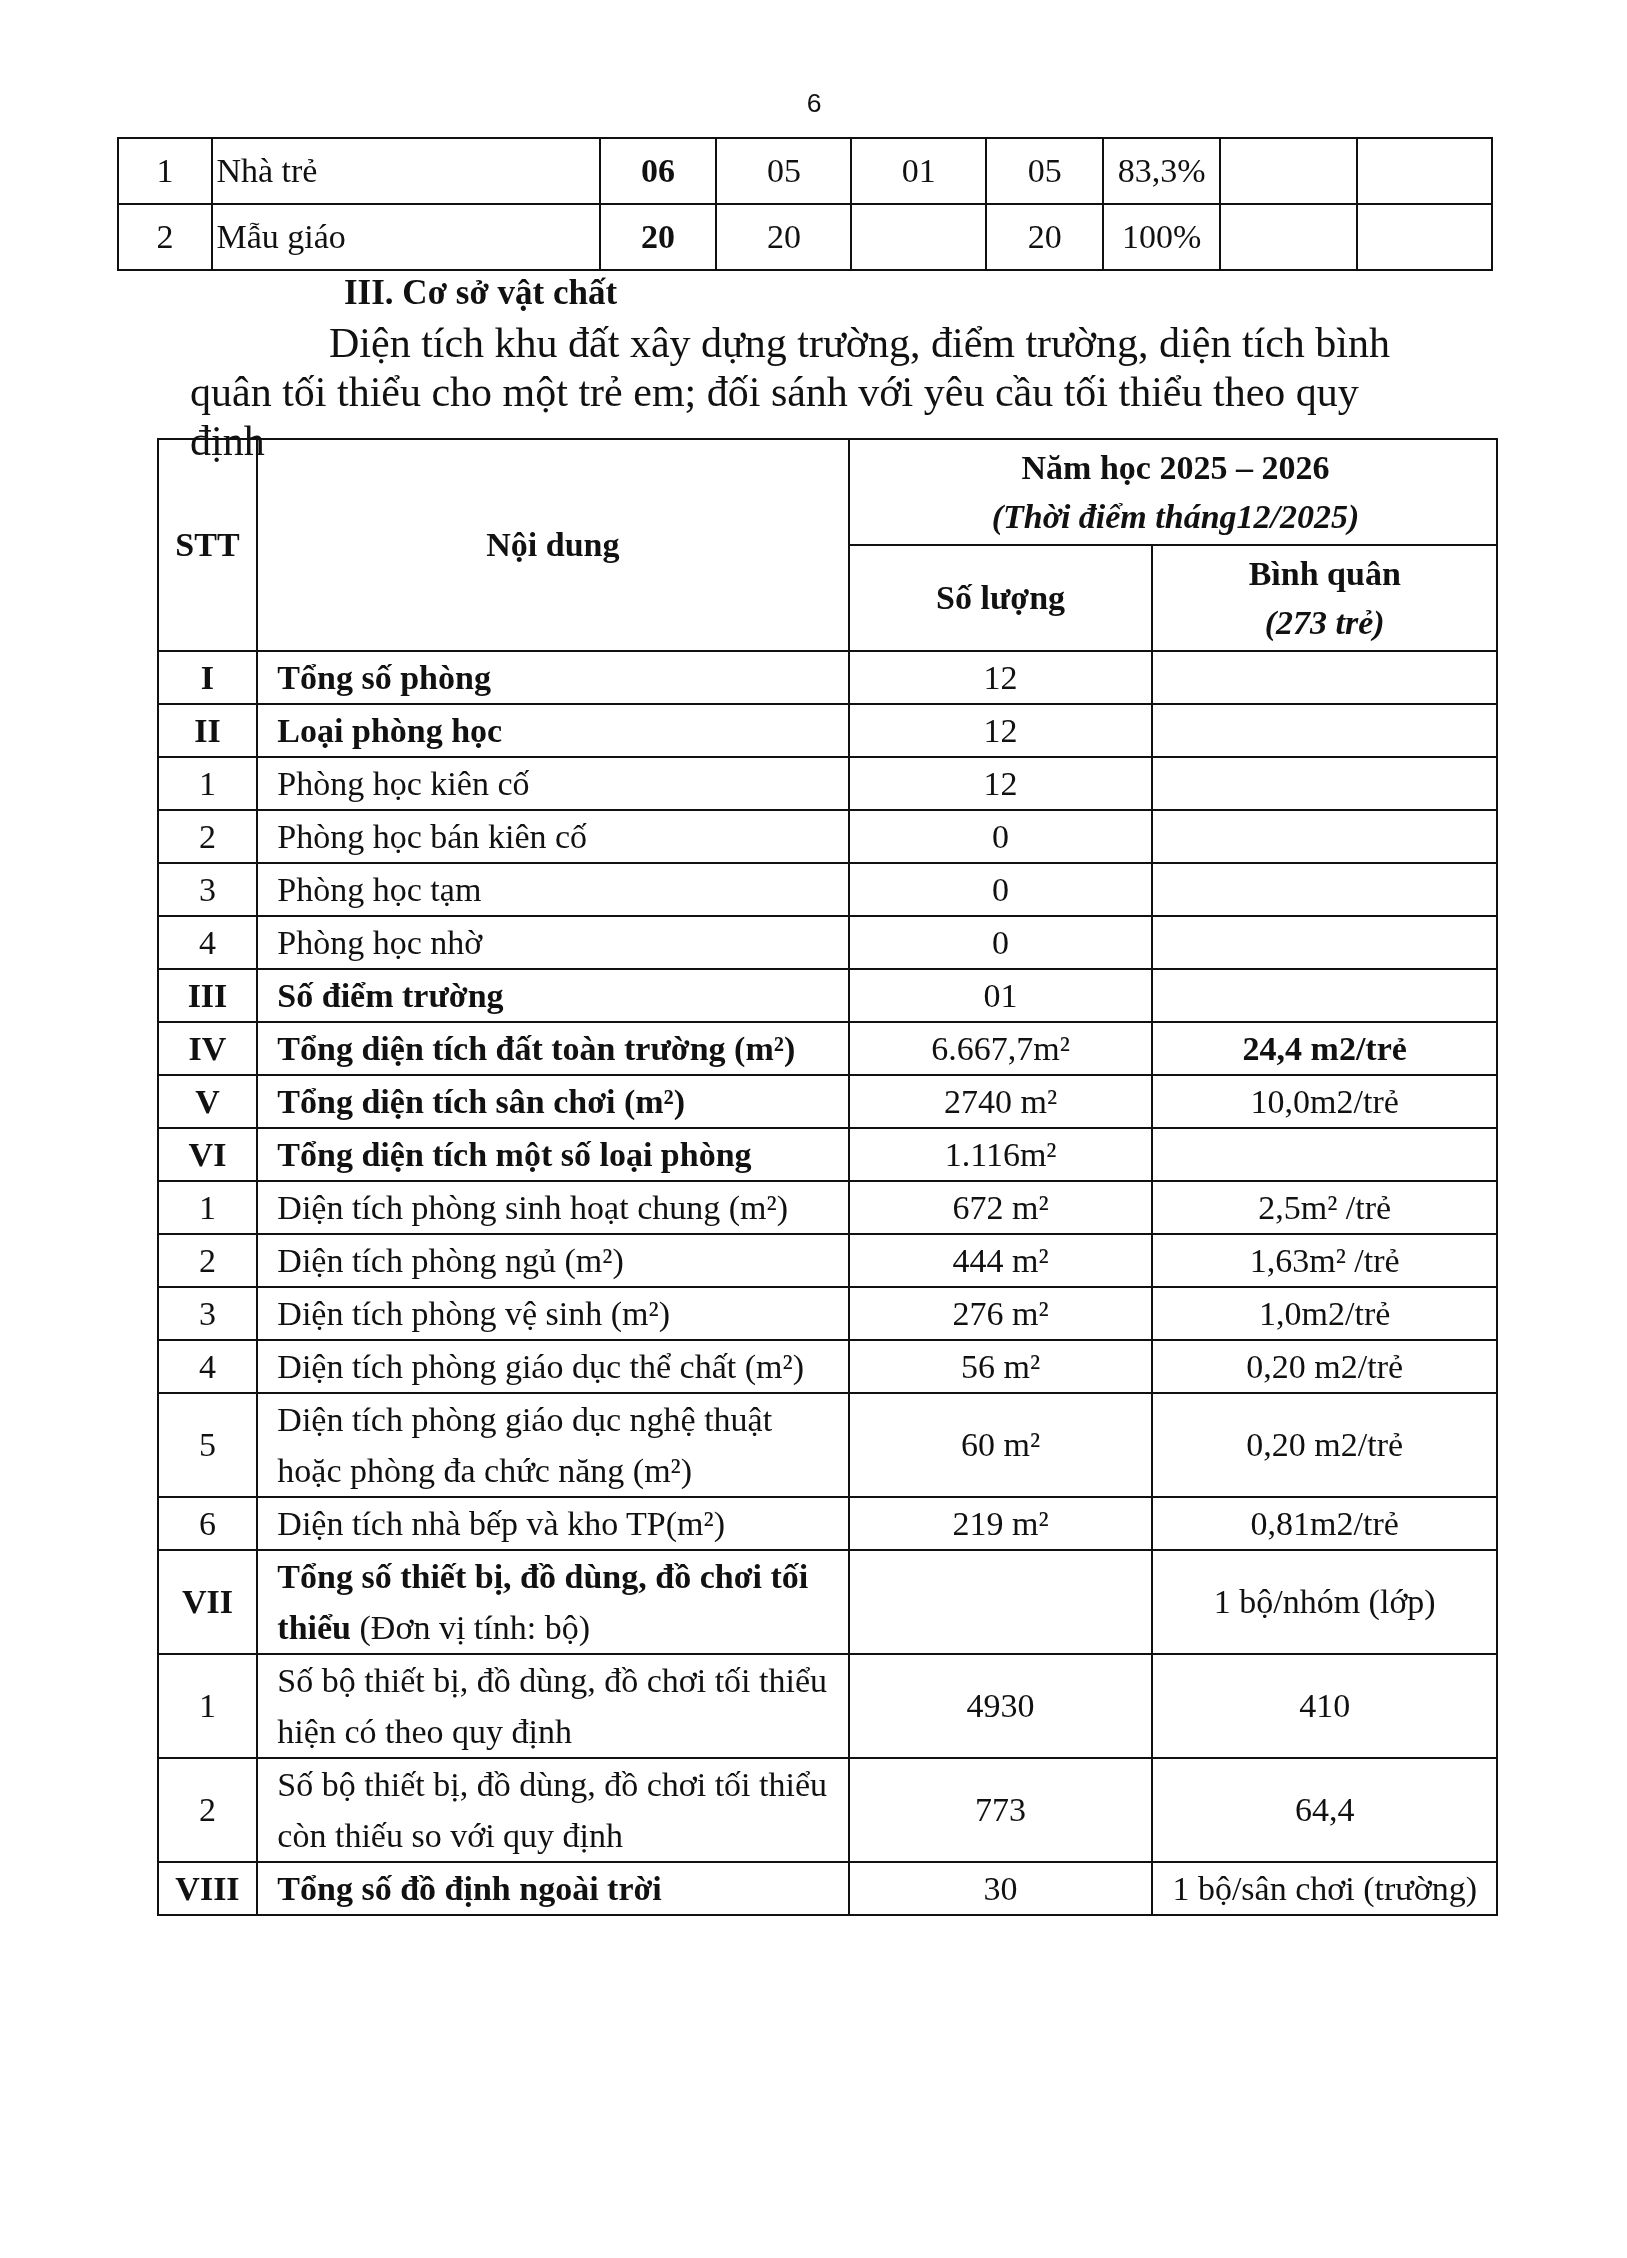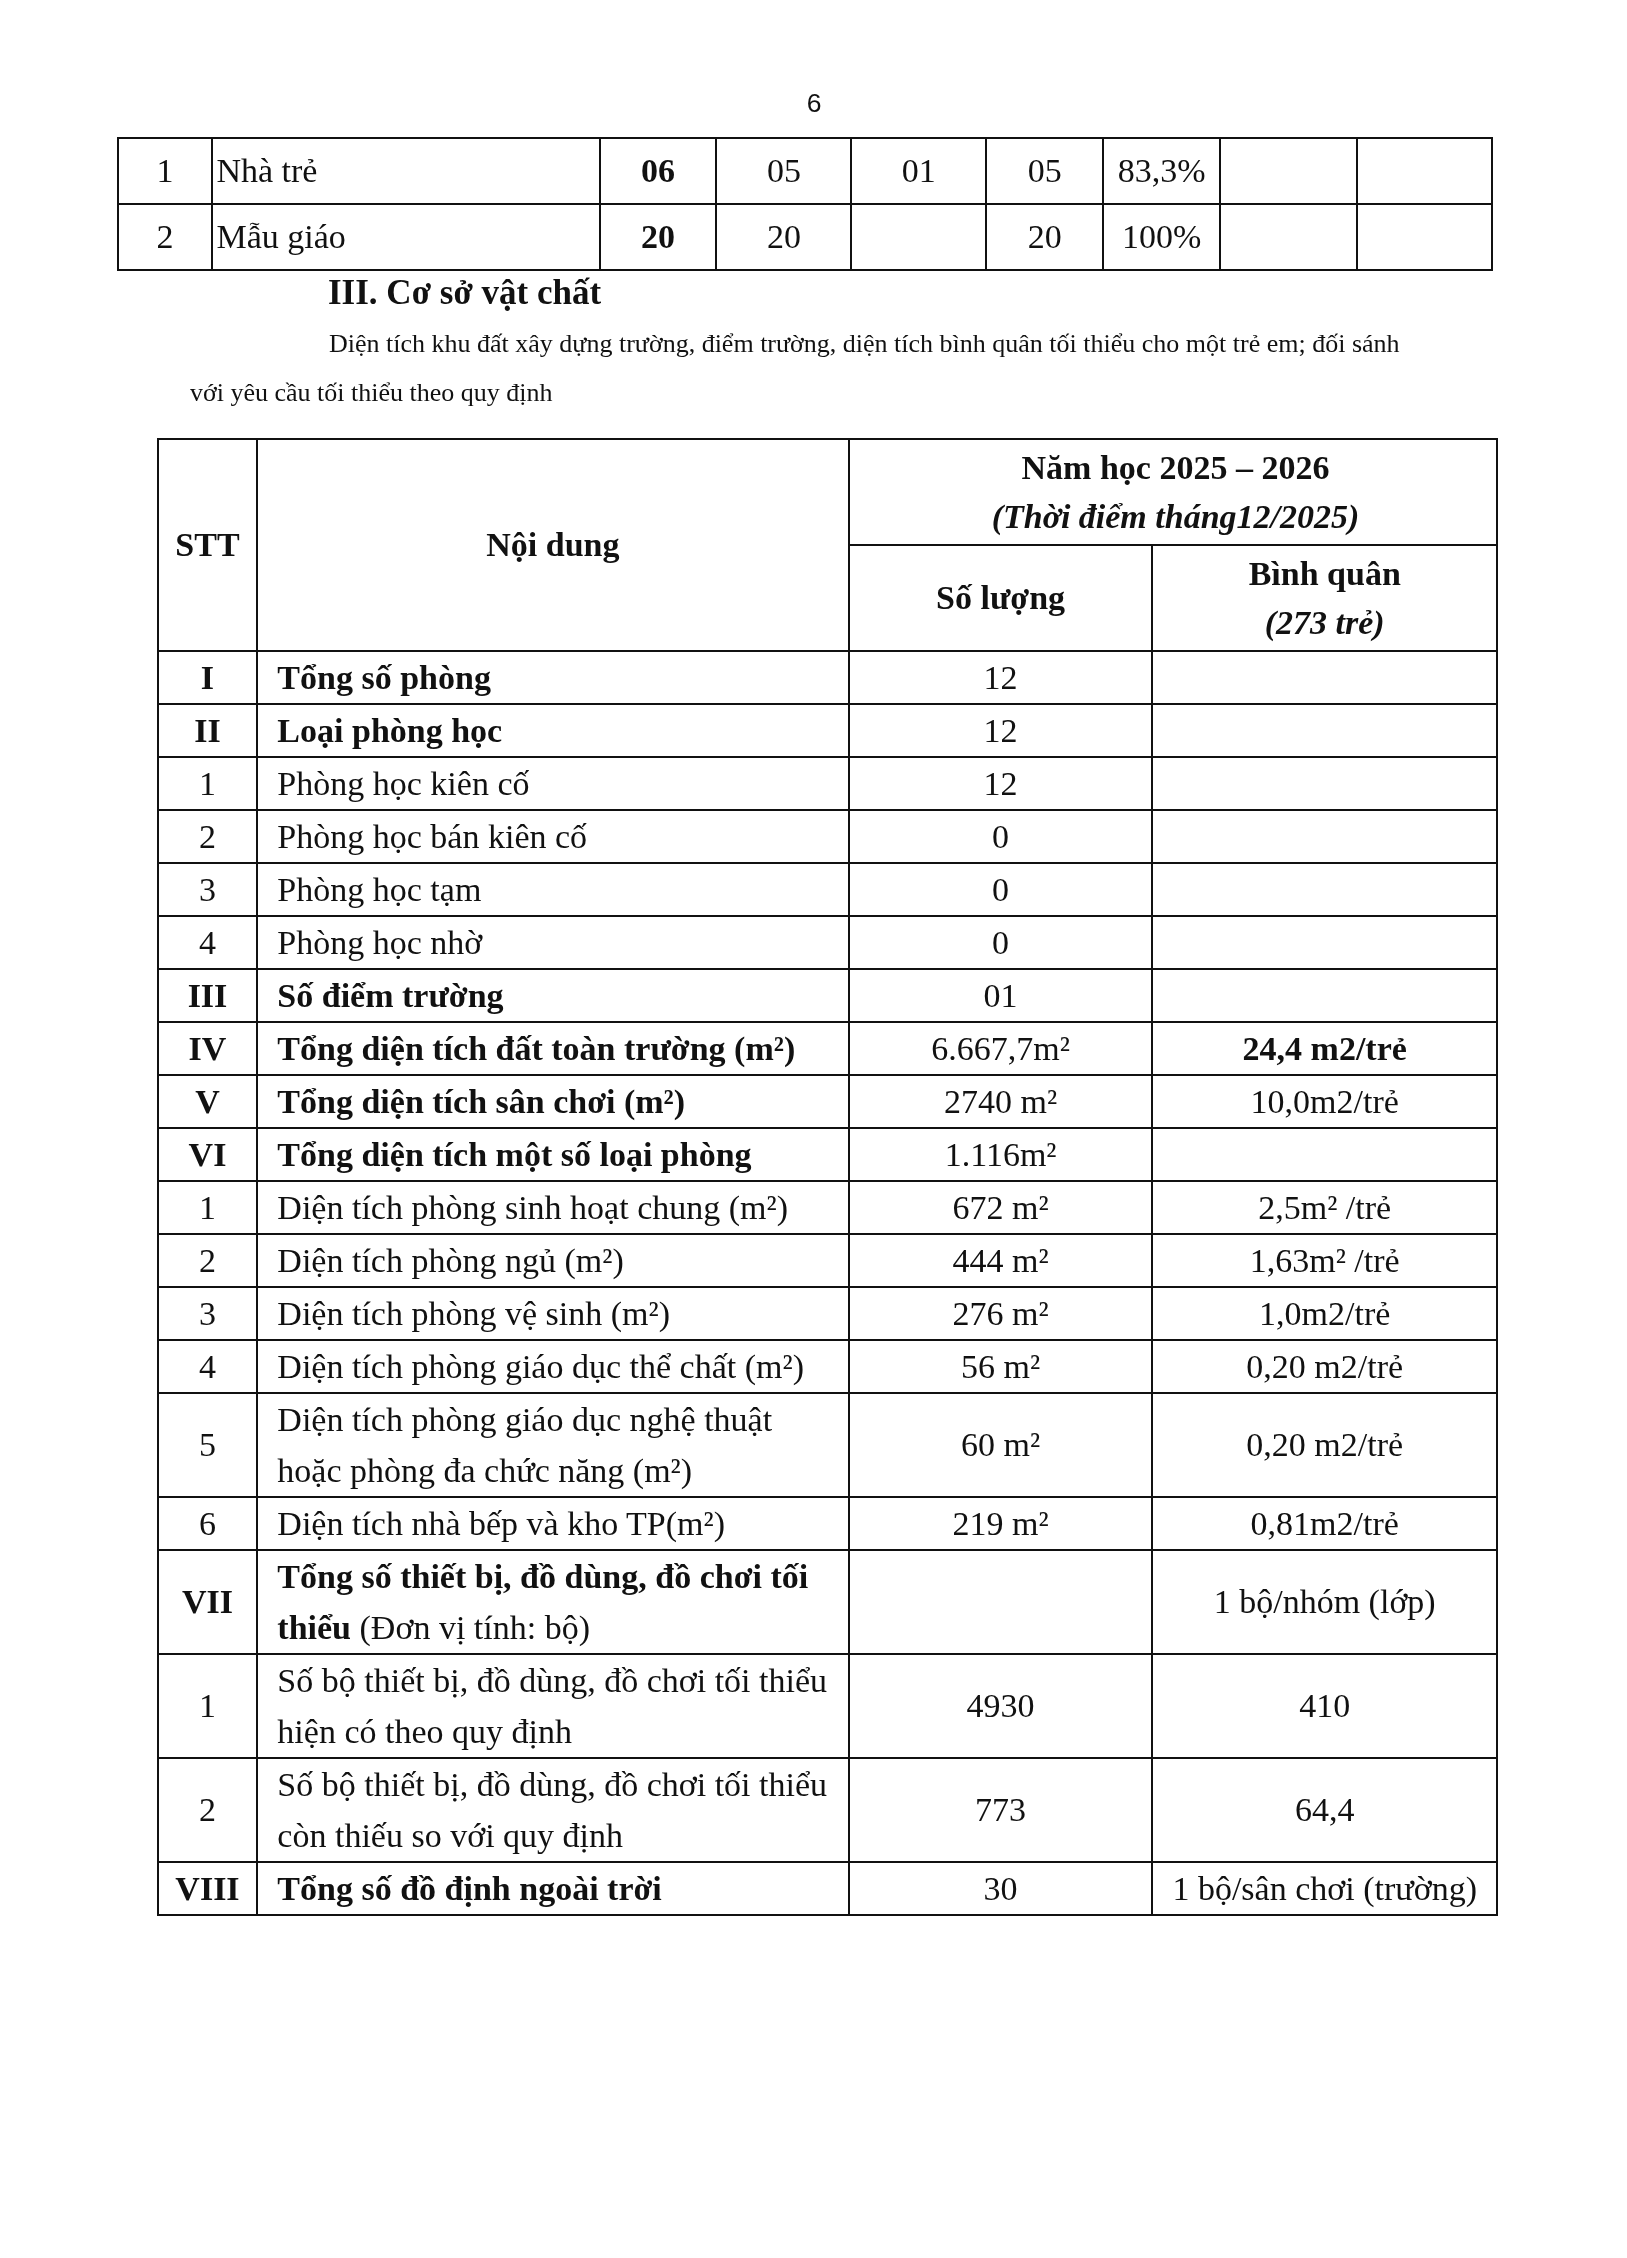--- a/index.html
+++ b/index.html
@@ -8,22 +8,22 @@
   .page-number { position: absolute; top: 88px; left: 0; width: 1628px; text-align: center;
                  font-family: "Liberation Sans", "DejaVu Sans", sans-serif; font-size: 26.5px; }
   table { border-collapse: collapse; position: absolute; }
   td, th { border: 2.2px solid #111; padding: 0 8.8px; font-size: 34px; font-weight: normal; }
   
   .top-table { left: 117px; top: 137px; width: 1376px; }
   .top-table td { height: 64px; text-align: center; }
   .top-table td.name { text-align: left; padding-left: 3.5px; }
   .top-table td.bold { font-weight: bold; }
   
-  .section-title { position: absolute; left: 328px; top: 273px; font-size: 35px; font-weight: bold; }
-  .section-para { position: absolute; left: 190px; top: 319px; width: 1235px; font-size: 26px; line-height: 49px;
+  .section-title { position: absolute; left: 344px; top: 273px; font-size: 35px; font-weight: bold; }
+  .section-para { position: absolute; left: 190px; top: 319px; width: 1235px; font-size: 42px; line-height: 49px;
                   text-indent: 139px; }
   
   .main-table { left: 157px; top: 438px; width: 1341px; }
   .main-table th { font-weight: bold; text-align: center; }
   .main-table td { height: 51px; }
   .main-table td.stt { text-align: center; width: 79px; }
   .main-table td.content { text-align: left; padding-left: 19.4px; line-height: 51px; }
   .main-table td.num { text-align: center; }
   .main-table tr.roman td.stt, .main-table tr.roman td.content { font-weight: bold; }
   .italic { font-style: italic; }

